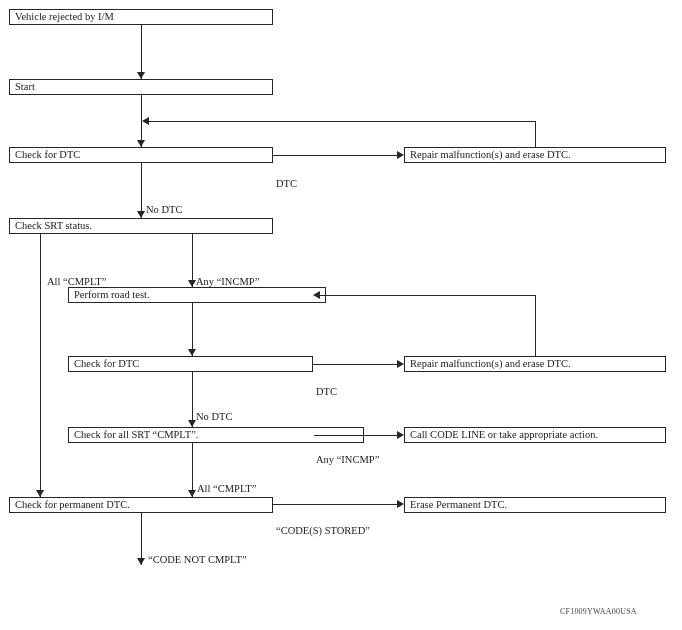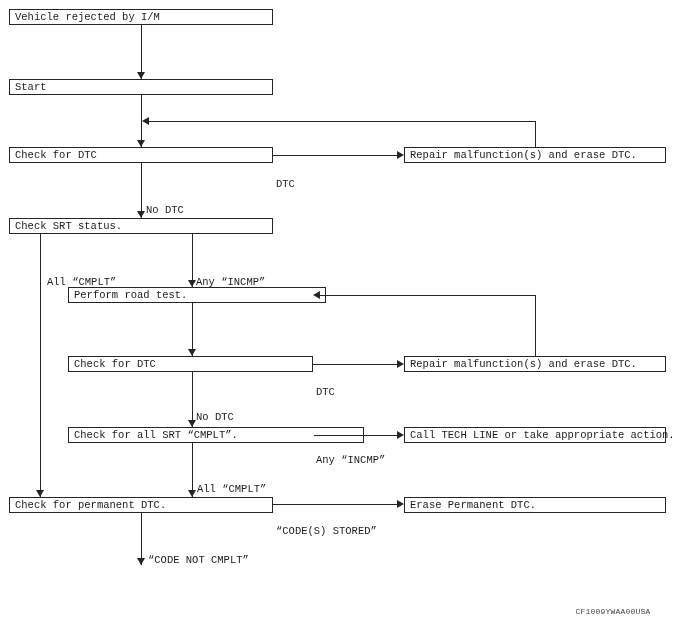--- a/index.html
+++ b/index.html
@@ -1,47 +1,47 @@
 <!DOCTYPE html>
 <html><head>
 <meta charset="utf-8">
 <style>
   html,body{margin:0;padding:0;background:#ffffff;}
   .canvas{
     position:relative;width:682px;height:630px;background:#ffffff;
-    font-family:Liberation Mono, monospace;color:#1c1c1c;overflow:hidden;
+    font-family:Liberation Serif, serif;color:#1c1c1c;overflow:hidden;
   }
   .node{
     position:absolute;height:16px;box-sizing:border-box;
     border:1px solid #262626;background:#ffffff;
     font-size:10.5px;line-height:14px;padding-left:5px;white-space:nowrap;
   }
   .vl{position:absolute;width:1px;background:#262626;}
   .hl{position:absolute;height:1px;background:#262626;}
   .ad{position:absolute;width:0;height:0;border-left:4px solid transparent;border-right:4px solid transparent;border-top:7px solid #262626;}
   .ar{position:absolute;width:0;height:0;border-top:4px solid transparent;border-bottom:4px solid transparent;border-left:7px solid #262626;}
   .al{position:absolute;width:0;height:0;border-top:4px solid transparent;border-bottom:4px solid transparent;border-right:7px solid #262626;}
   .elabel{position:absolute;font-size:10.5px;white-space:nowrap;color:#1c1c1c;margin-top:37px;}
-  .figcode{position:absolute;font-size:8px;color:#474747;letter-spacing:.2px;white-space:nowrap;text-align:center;}
+  .figcode{position:absolute;font-size:8px;color:#474747;letter-spacing:.2px;white-space:nowrap;text-align:left;}
 </style>
 </head>
 <body>
 
 <div class="canvas">
 
   <div class="node" style="left:9px;top:9px;width:264px">Vehicle rejected by I/M</div>
   <div class="node" style="left:9px;top:79px;width:264px">Start</div>
   <div class="node" style="left:9px;top:147px;width:264px">Check for DTC</div>
   <div class="node" style="left:404px;top:147px;width:262px">Repair malfunction(s) and erase DTC.</div>
   <div class="node" style="left:9px;top:218px;width:264px">Check SRT status.</div>
   <div class="node" style="left:68px;top:287px;width:258px">Perform road test.</div>
   <div class="node" style="left:68px;top:356px;width:245px">Check for DTC</div>
   <div class="node" style="left:404px;top:356px;width:262px">Repair malfunction(s) and erase DTC.</div>
   <div class="node" style="left:68px;top:427px;width:296px">Check for all SRT “CMPLT”.</div>
-  <div class="node" style="left:404px;top:427px;width:262px">Call TECH LINE or take appropriate action.</div>
+  <div class="node" style="left:404px;top:427px;width:262px">Call CODE LINE or take appropriate action.</div>
   <div class="node" style="left:9px;top:497px;width:264px">Check for permanent DTC.</div>
   <div class="node" style="left:404px;top:497px;width:262px">Erase Permanent DTC.</div>
 
   <div class="vl" style="left:141px;top:25px;height:54px"></div>
   <div class="ad" style="left:137px;top:72px"></div>
 
   <div class="vl" style="left:141px;top:95px;height:52px"></div>
   <div class="ad" style="left:137px;top:140px"></div>
 
   <div class="vl" style="left:535px;top:121px;height:26px"></div>

